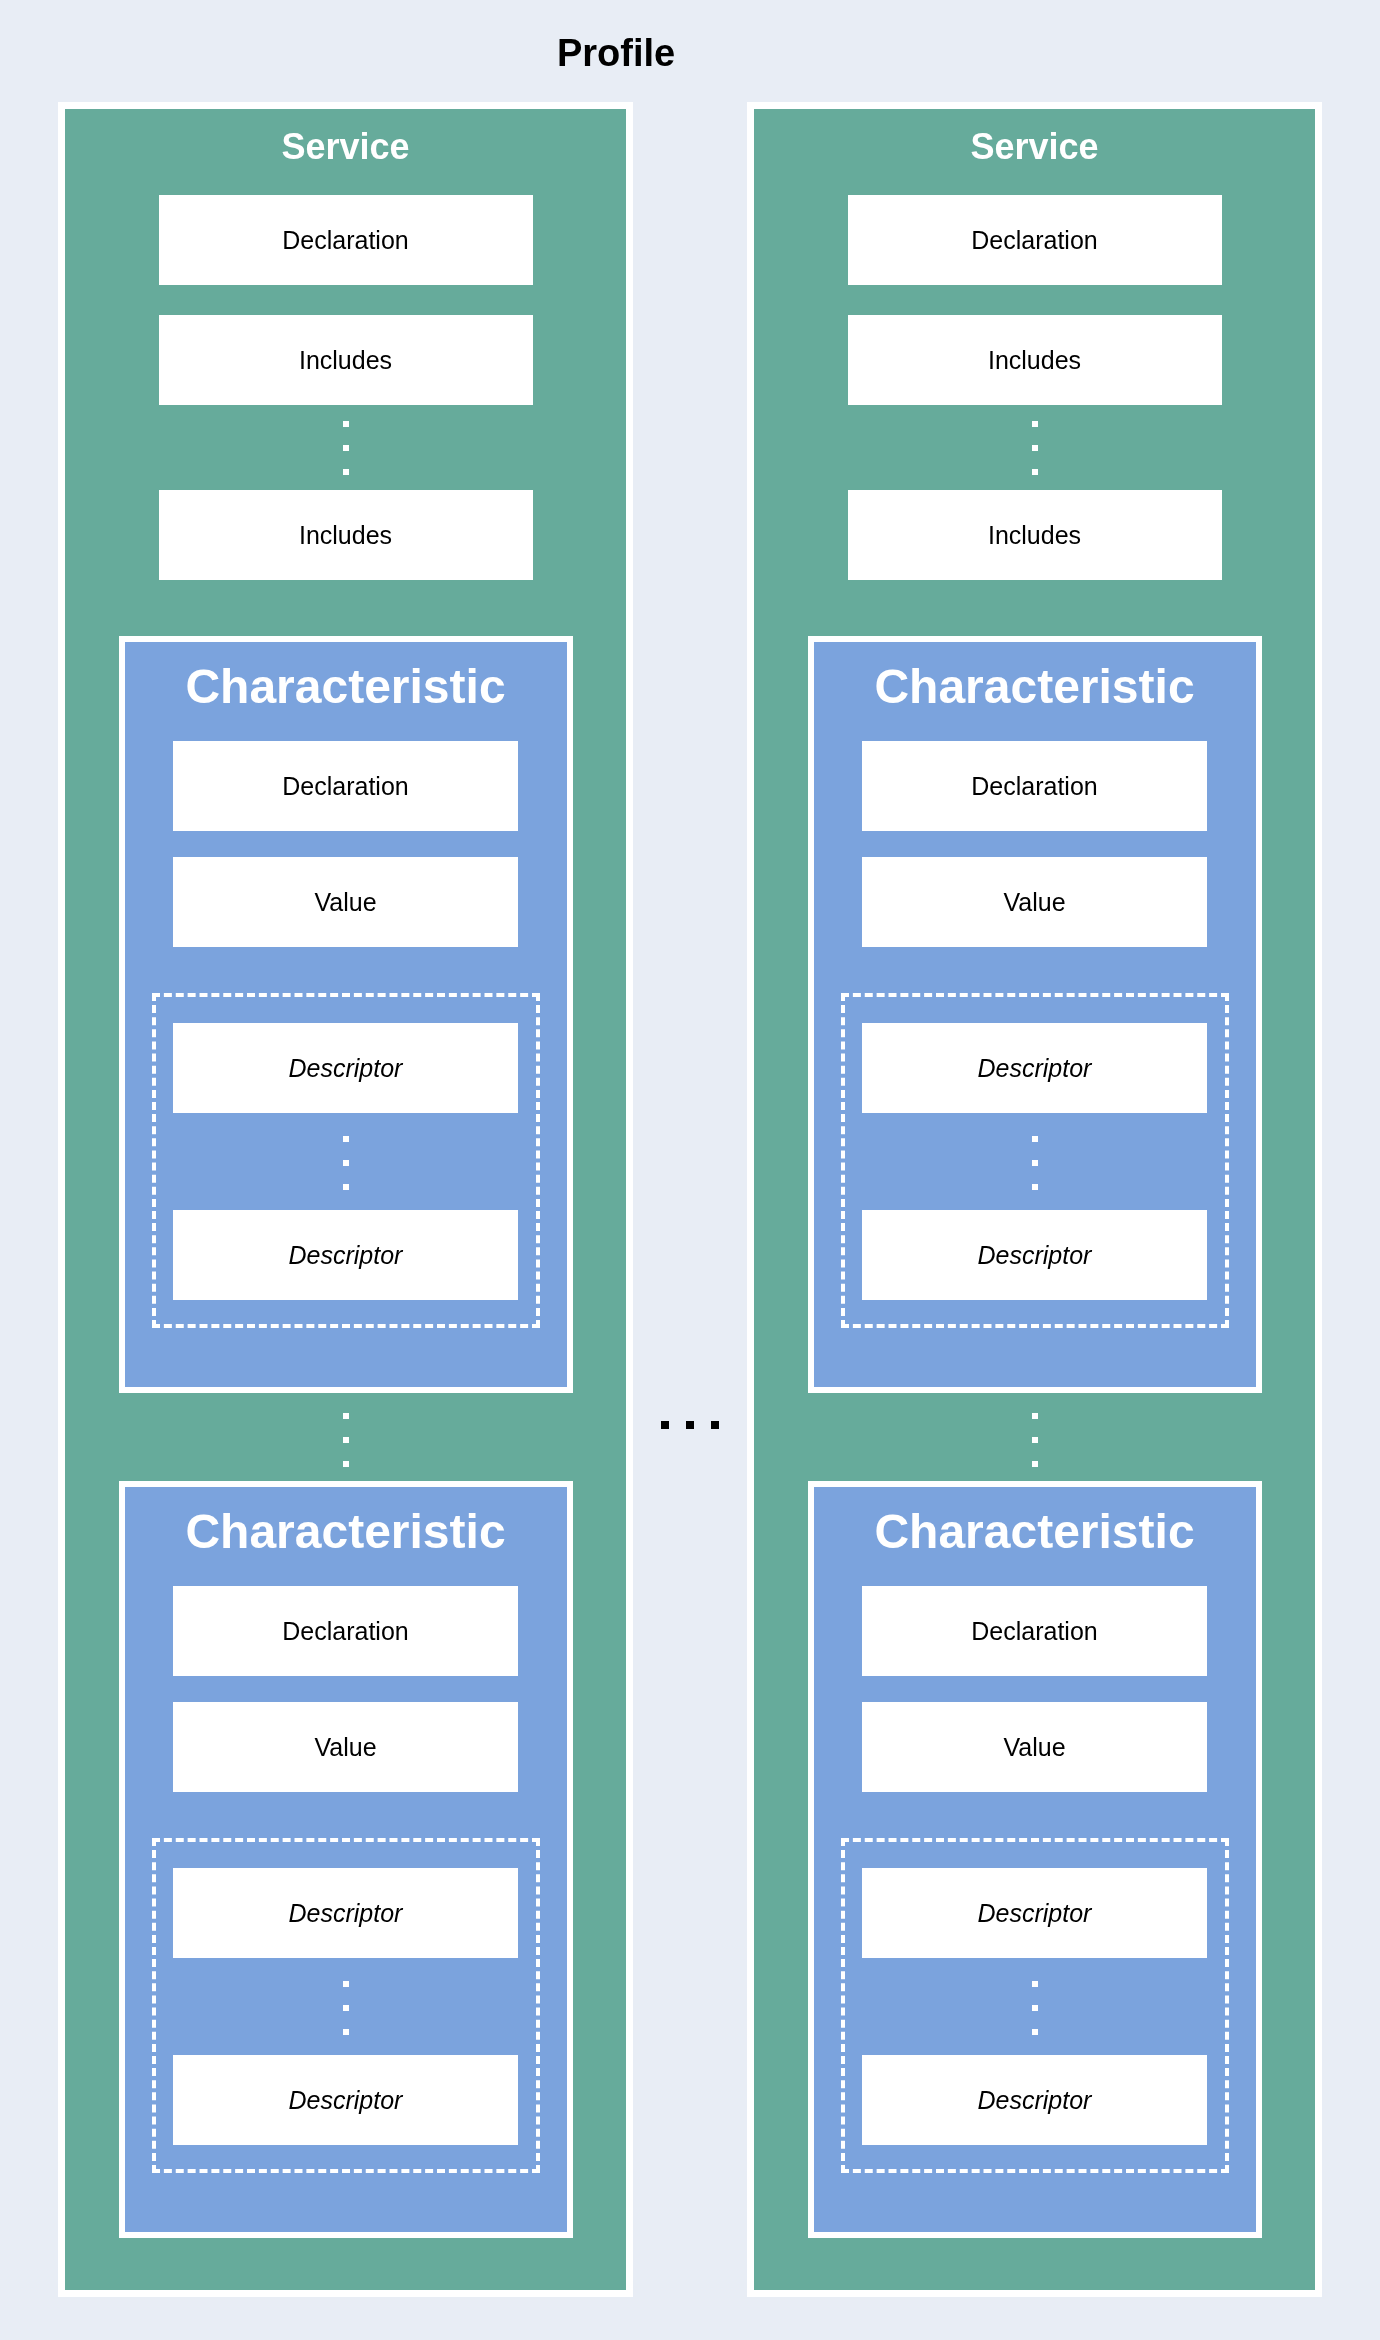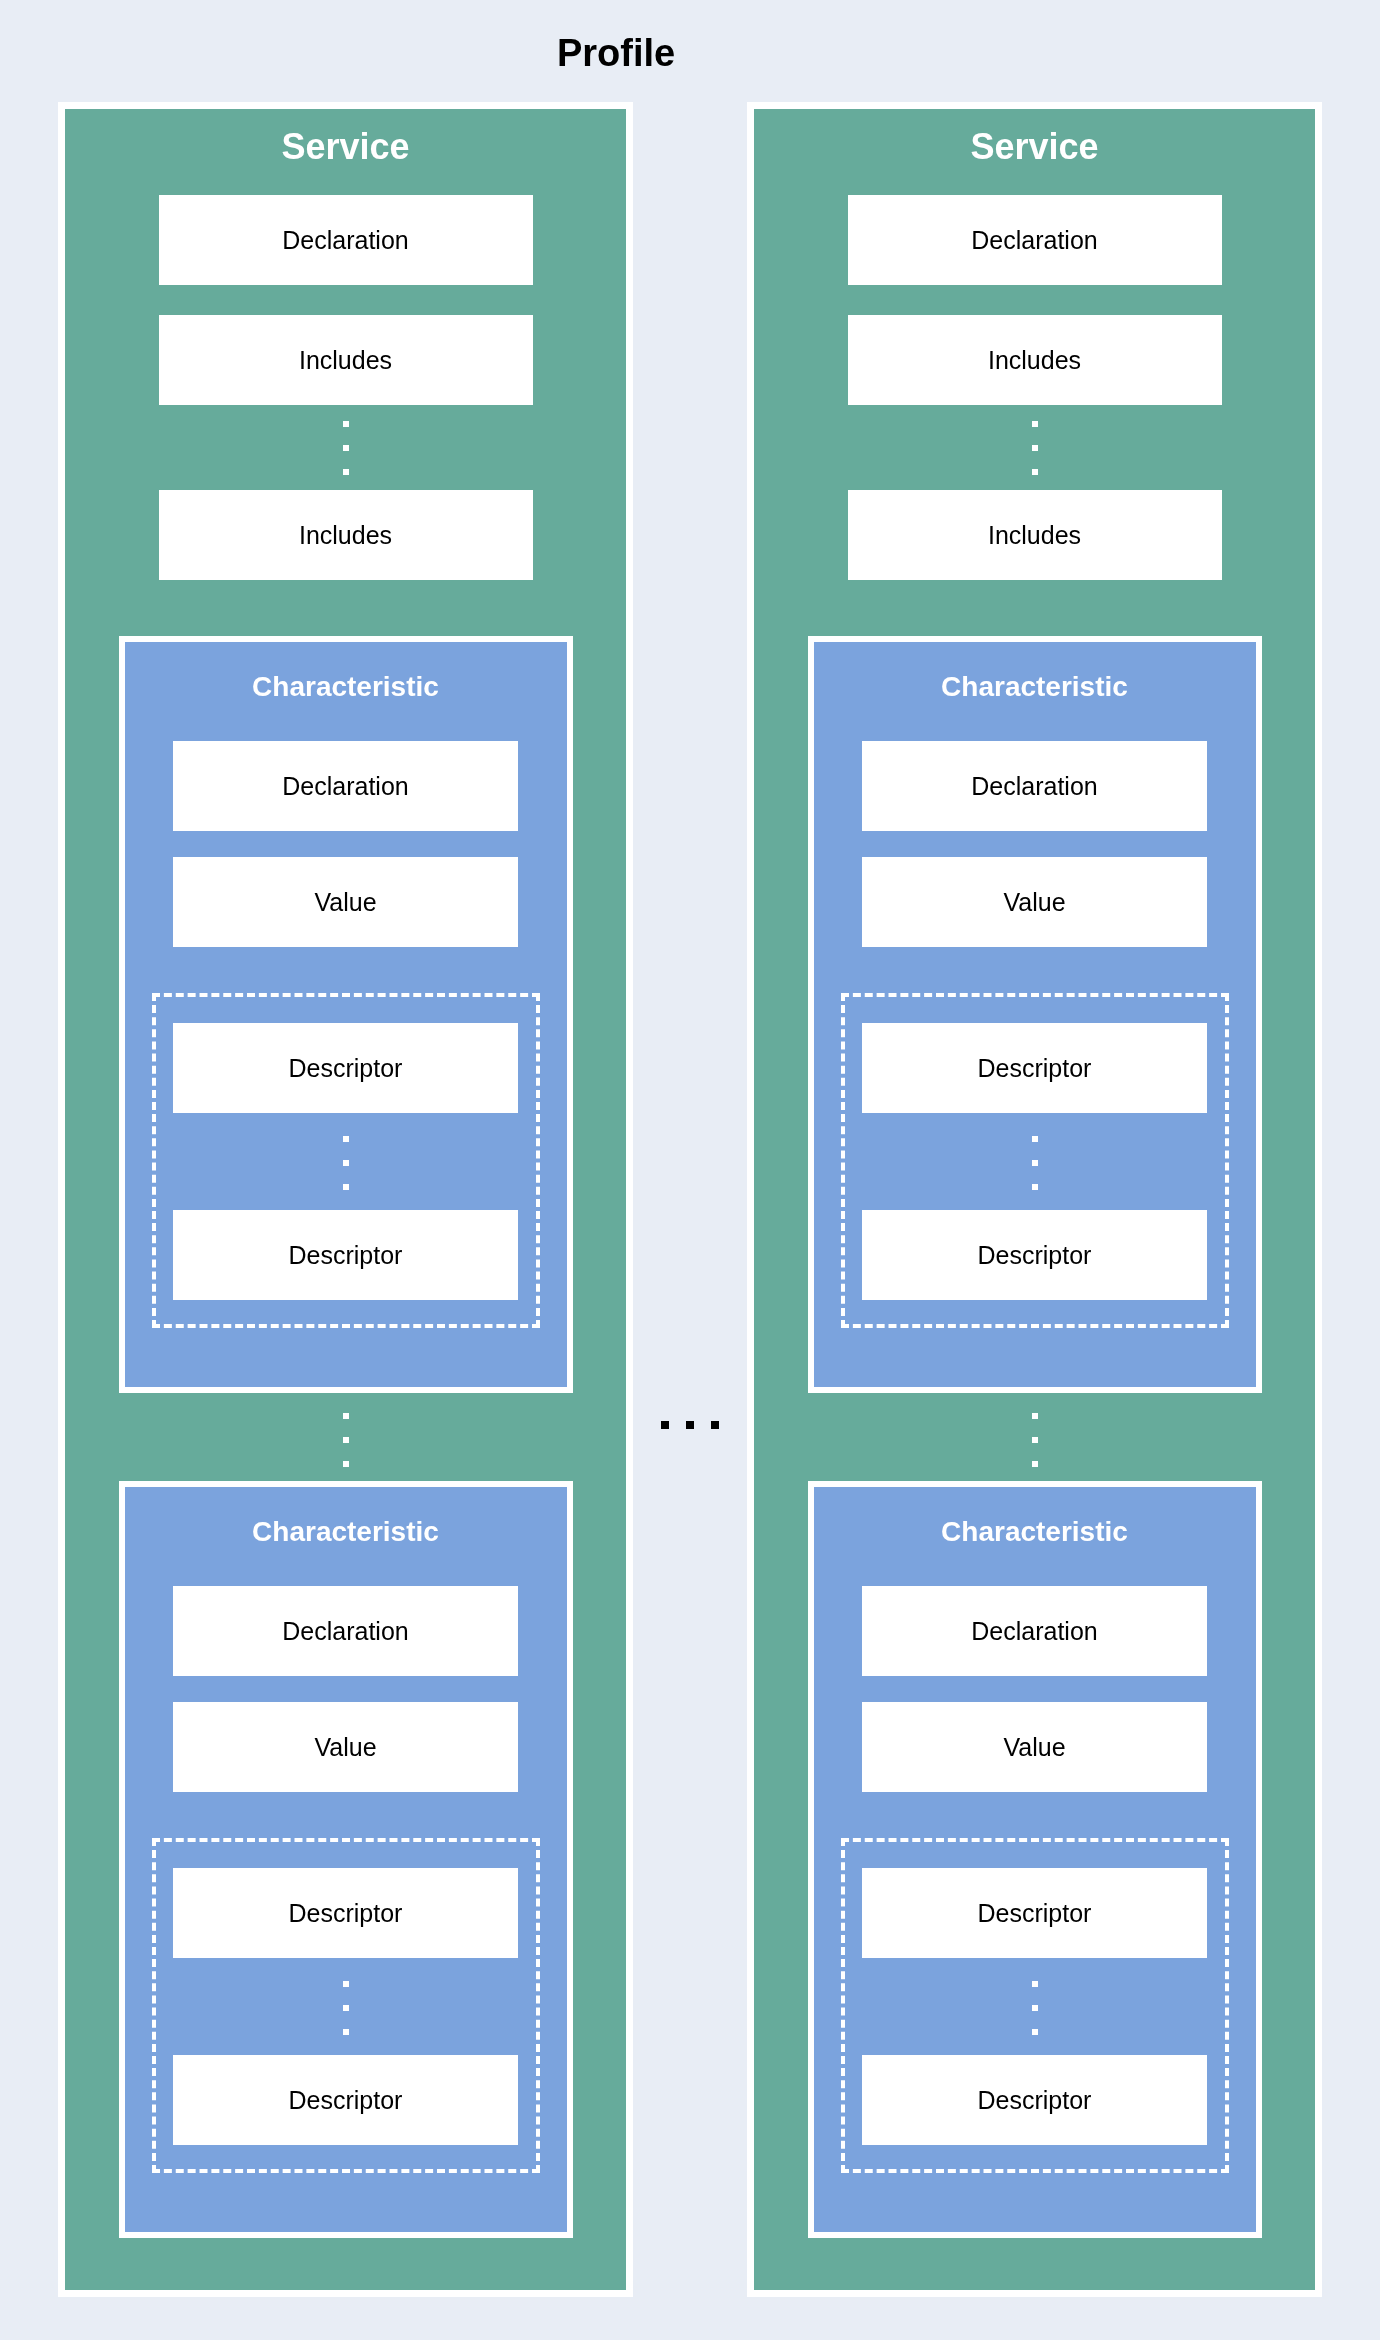--- a/index.html
+++ b/index.html
@@ -41,28 +41,28 @@
   }
   .sbox{width:374px;height:90px;}
   .cbox{width:345px;height:90px;}
   .char{
     width:454px;box-sizing:border-box;
     border:6px solid var(--white);
     background:var(--blue);
     display:flex;flex-direction:column;align-items:center;
   }
   .char-title{
-    margin-top:23px;font-size:28px;font-weight:700;color:#fff;line-height:44px;
+    margin-top:23px;font-size:48px;font-weight:700;color:#fff;line-height:44px;
   }
   .dashed{
     margin-top:46px;margin-bottom:59px;
     width:388px;box-sizing:border-box;
     border:4px dashed var(--white);
     padding:26px 0 24px 0;
-    display:flex;flex-direction:column;align-items:center;
+    display:flex;flex-direction:column;align-items:center;font-style:italic;
   }
   .vdots{display:flex;flex-direction:column;align-items:center;gap:18px;}
   .vdots i{display:block;width:6px;height:6px;background:var(--white);}
   .ddots{margin-top:23px;margin-bottom:20px;}
   .hdots{
     position:absolute;left:50%;top:1319px;transform:translateX(-50%);
     display:flex;gap:17px;
   }
   .hdots i{display:block;width:8px;height:8px;background:#000;}
   .mt14{margin-top:14px;}

